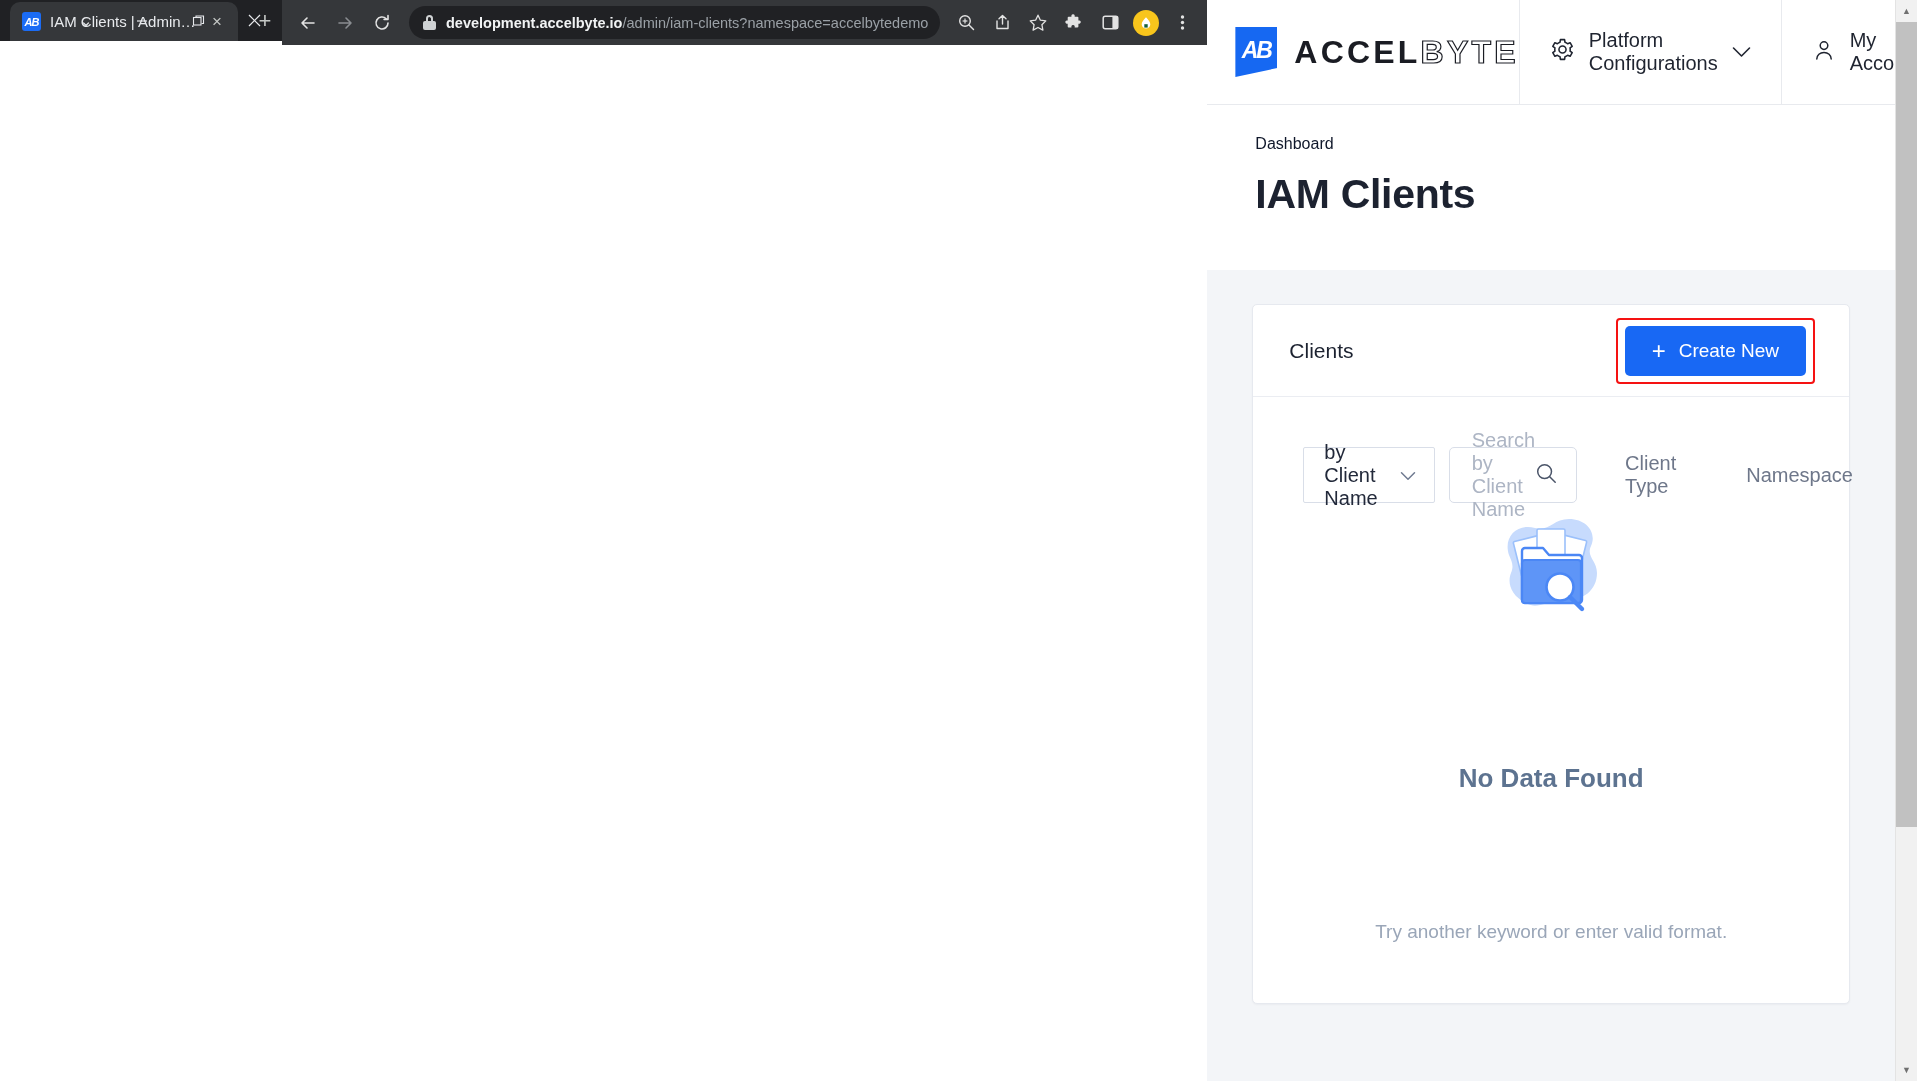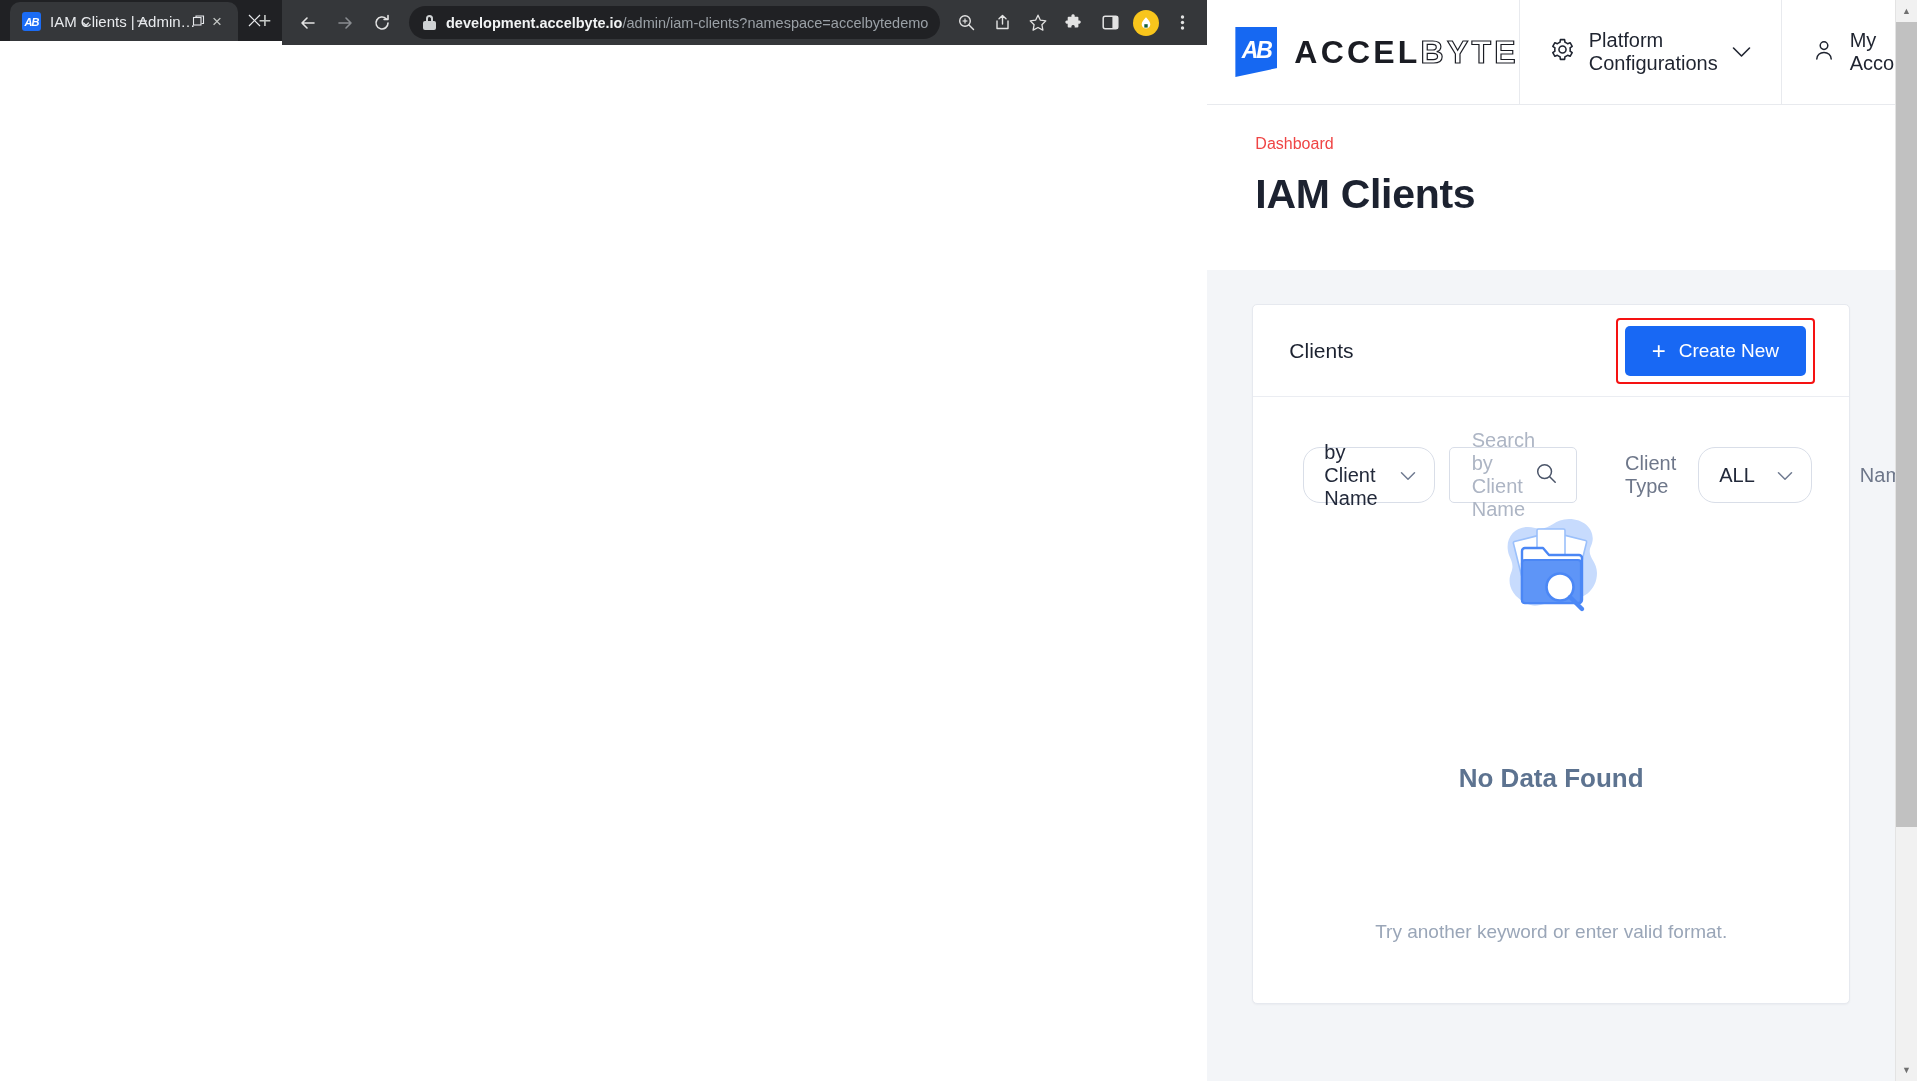--- a/index.html
+++ b/index.html
@@ -113,21 +113,21 @@
     color: transparent; -webkit-text-stroke: 1.2px #1a1c23;
   }
   .appbar-item {
     display: flex; align-items: center; gap: 14px; padding: 0 30px;
     border-left: 1px solid #e8eaee; color: #1f2430; font-size: 20px;
   }
   .appbar-item.help { padding: 0 34px; }
   .chev { font-size: 15px; color: #1f2430; }
 
   .crumbwrap { padding: 30px 0 0 48px; background: #fff; }
-  .crumb { font-size: 16px; color: #ef4444; }
+  .crumb { font-size: 16px; color: #0f172a; }
   .ptitle {
     font-size: 41px; font-weight: bold; color: #1c2230; padding: 18px 0 0 48px;
     background: #fff; letter-spacing: -0.3px;
   }
   .titlespacer { height: 52px; background: #fff; }
 
   .content { flex: 1; background: #f3f5f8; padding: 34px 45px 0 45px; }
   .card {
     background: #fff; border: 1px solid #e6e9ef; border-radius: 5px;
     min-height: 700px; display: flex; flex-direction: column;
@@ -146,21 +146,21 @@
     background: #1868f4; color: #fff; border: none; border-radius: 5px;
     height: 50px; padding: 0 27px; font-size: 19px; font-family: inherit;
     display: flex; align-items: center; gap: 13px; font-weight: 500;
   }
   .btn-create .plus { font-size: 24px; font-weight: 400; line-height: 1; }
 
   .filters {
     display: flex; align-items: center; padding: 50px 36px 0 50px; gap: 0;
   }
   .sel {
-    height: 56px; border: 1px solid #d9dee8; border-radius: 17px; background: #fff;
+    height: 56px; border: 1px solid #d9dee8; border-radius: 2px; background: #fff;
     display: flex; align-items: center; justify-content: space-between;
     padding: 0 18px 0 20px; font-size: 20px; color: #22293a;
   }
   .sel .caret { color: #6f7a90; font-size: 15px; margin-left: 22px; }
   .sel-client-name { width: 298px; }
   .searchbox {
     width: 410px; height: 56px; margin-left: 14px; border: 1px solid #d9dee8;
     border-radius: 5px; background: #fff; display: flex; align-items: center;
     padding: 0 18px 0 22px; justify-content: space-between;
   }
@@ -388,28 +388,20 @@
               <span class="ph">Search by Client Name</span>
               <span>
                 <svg width="23" height="23" viewBox="0 0 23 23">
                     <circle cx="9.6" cy="9.6" r="6.9" fill="none" stroke="#4a5468" stroke-width="1.5"></circle>
                     <line x1="14.7" y1="14.7" x2="20.2" y2="20.2" stroke="#4a5468" stroke-width="1.5" stroke-linecap="round"></line>
                   </svg>
               </span>
             </div>
 
             <span class="filter-label">Client Type</span>
-            <div class="sel sel-client-type">
-              <span>ALL</span>
-              <span class="caret">
-                <svg width="16" height="10" viewBox="0 0 16 10">
-                    <path d="M1.5 1.8L8 8.2l6.5-6.4" fill="none" stroke="#6f7a90" stroke-width="1.5" stroke-linecap="round" stroke-linejoin="round"></path>
-                  </svg>
-              </span>
-            </div>
 
             <span class="filter-label">Namespace</span>
           </div>
 
           <div class="empty">
             <div class="empty-ill">
               <svg width="140" height="120" viewBox="0 0 140 120">
                 <path d="M28 52c-6-18 8-32 26-27 14 4 18-9 34-9 18 0 28 14 22 27-5 11 6 14 6 27 0 17-14 28-33 28-21 0-26 9-38 2C30 93 26 80 30 70c3-7 1-11-2-18z" fill="#c7dbfd"></path>
                 <g transform="translate(0,0)">
                   <rect x="36" y="35" width="27" height="36" rx="1.5" fill="#ffffff" stroke="#9bc0fb" stroke-width="1.6" transform="rotate(-14 49.5 53)"></rect>

